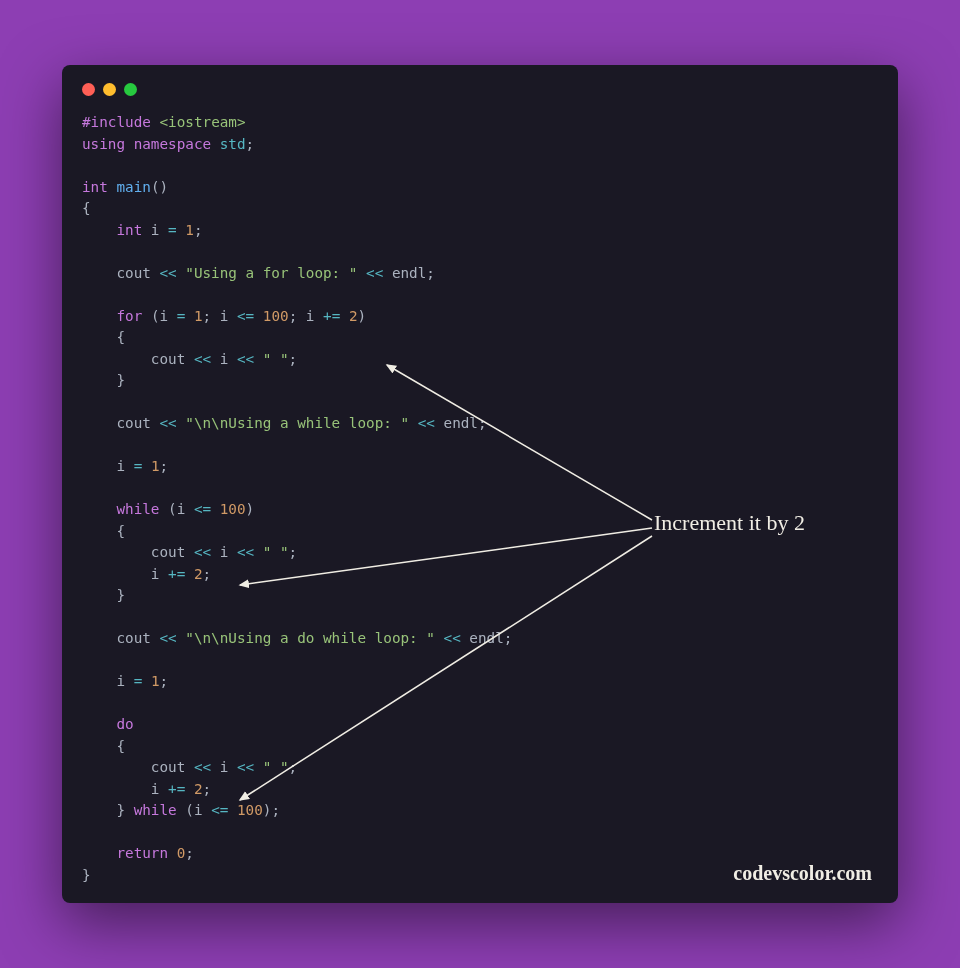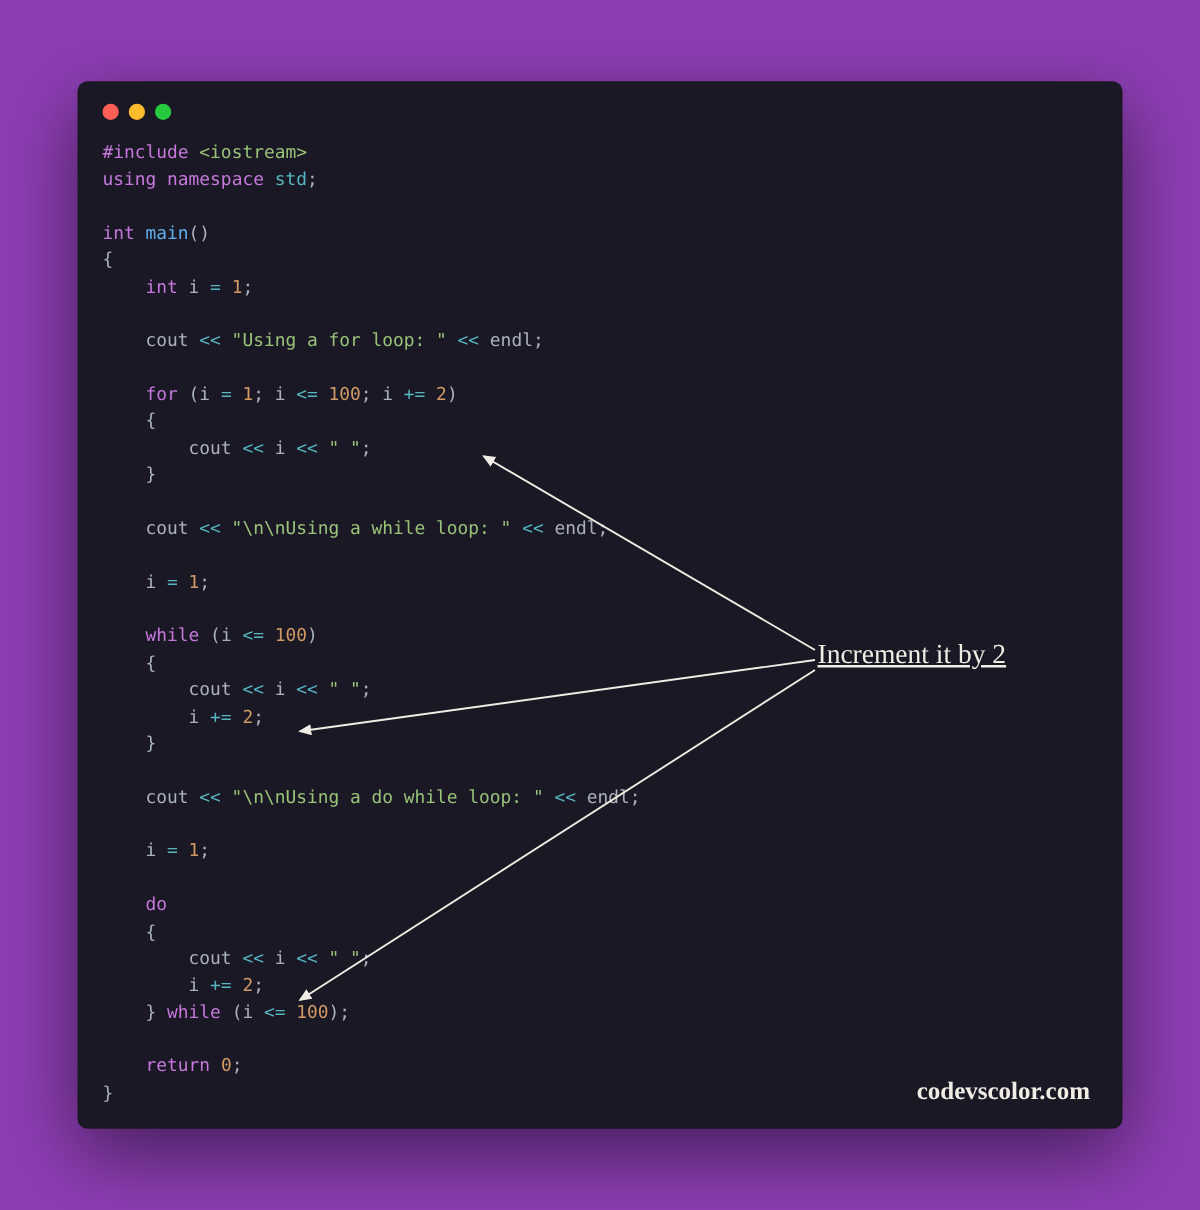--- a/index.html
+++ b/index.html
@@ -52,21 +52,20 @@
   .c-punc  { color: #abb2bf; }
   .c-plain { color: #abb2bf; }
   .annot-label {
     position: absolute;
     font-family: 'Segoe Script', 'Comic Sans MS', cursive;
     color: #f0ede4;
     font-size: 22px;
     left: 592px;
     top: 445px;
     white-space: nowrap;
-    text-decoration: underline;
   }
   .watermark {
     position: absolute;
     right: 26px;
     bottom: 18px;
     font-family: 'Segoe Script', 'Comic Sans MS', cursive;
     color: #f0ede4;
     font-size: 20px;
     font-weight: bold;
   }

